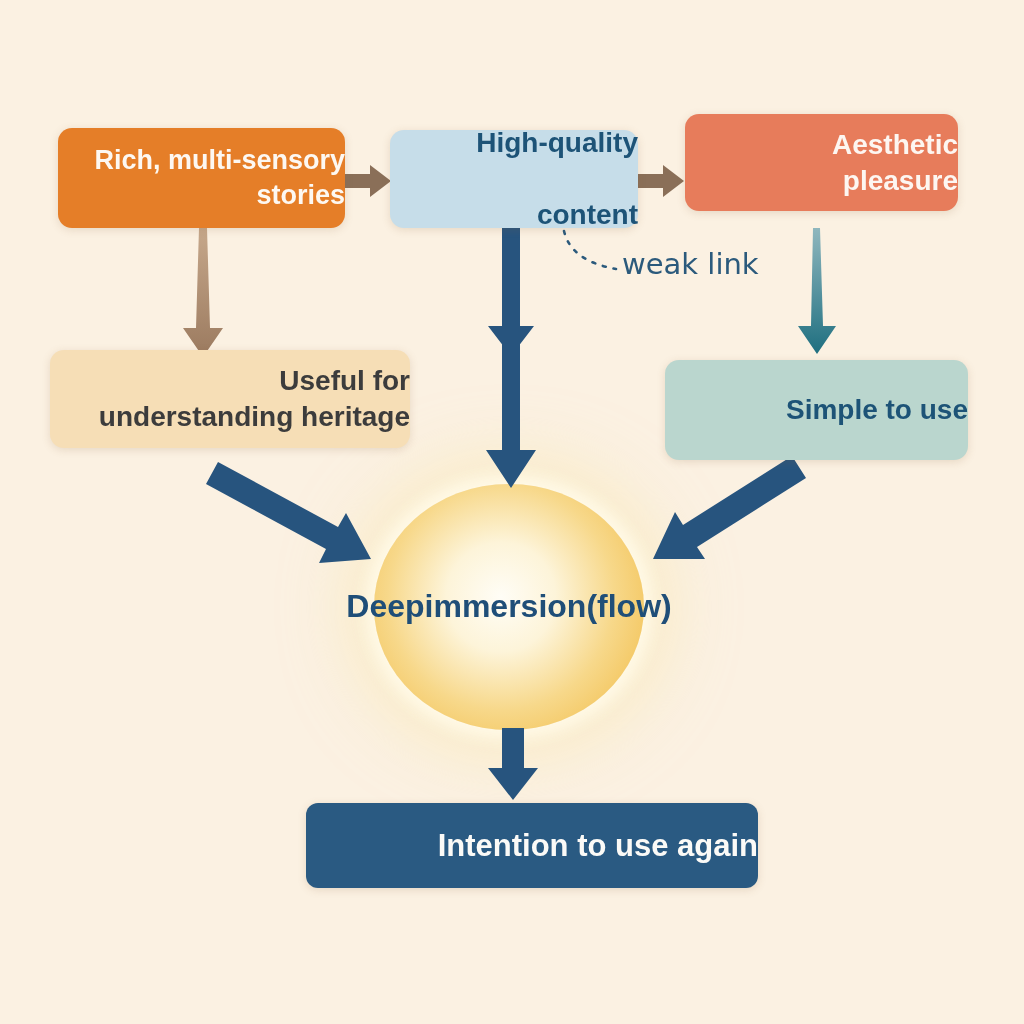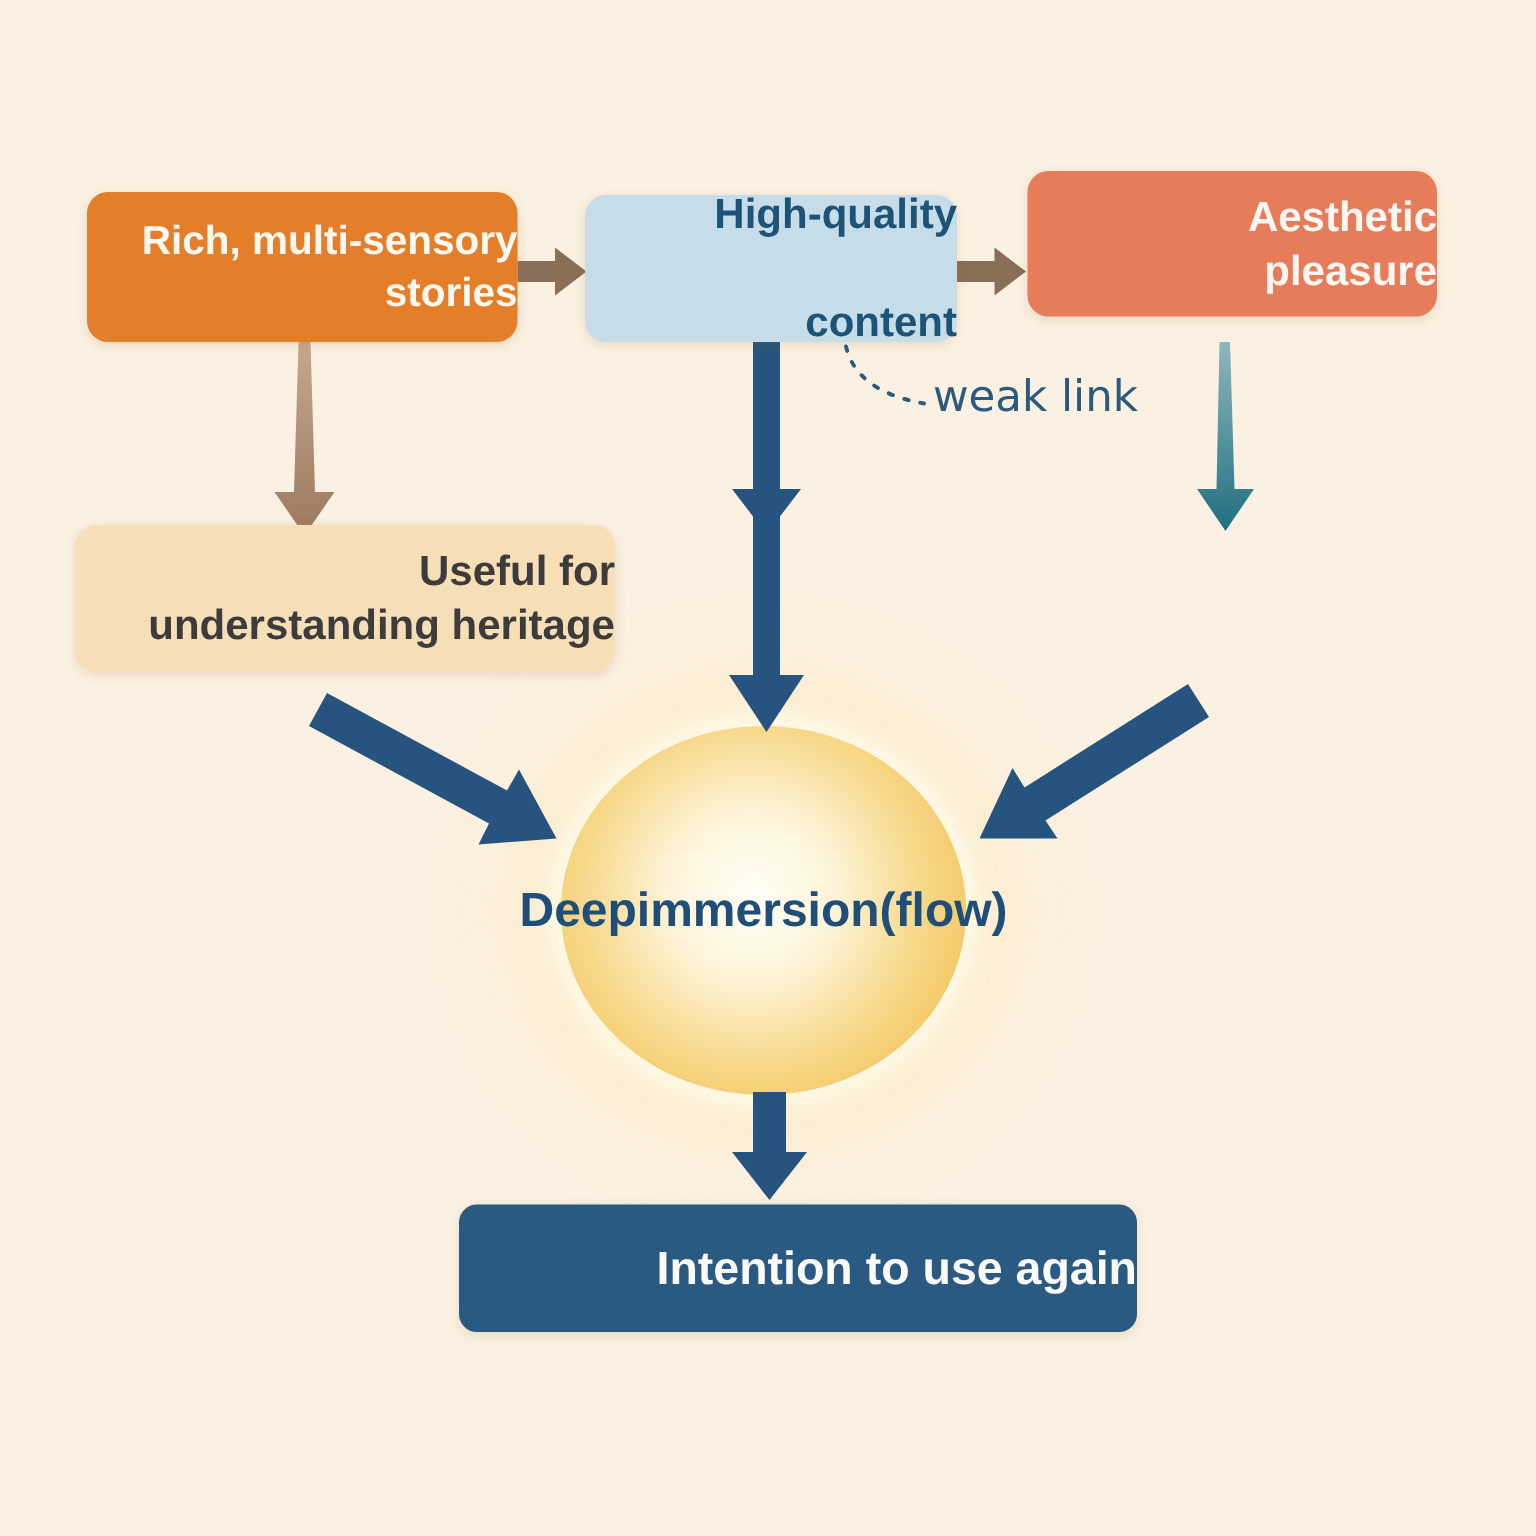--- a/index.html
+++ b/index.html
@@ -127,20 +127,23 @@
   <div class="node box3">
     <span>Aesthetic</span>
     <span>pleasure</span>
   </div>
 
   <div class="node box4">
     <span>Useful for</span>
     <span>understanding heritage</span>
   </div>
 
+  <div class="node box5">
+    <span>Simple to use</span>
+  </div>
 
   <div class="node box6">
     <span>Intention to use again</span>
   </div>
 
   <div class="weak-link">weak link</div>
 
 </div>
 
 </body></html>

